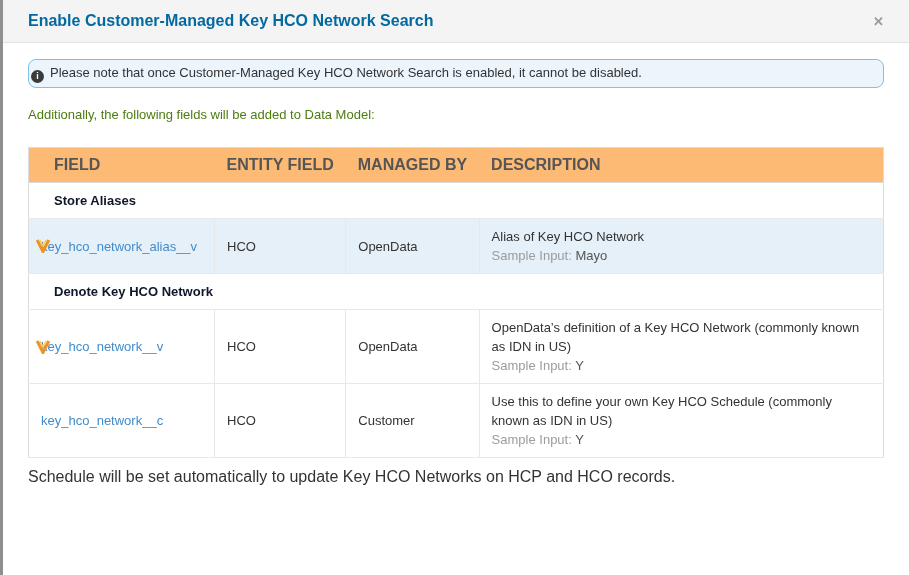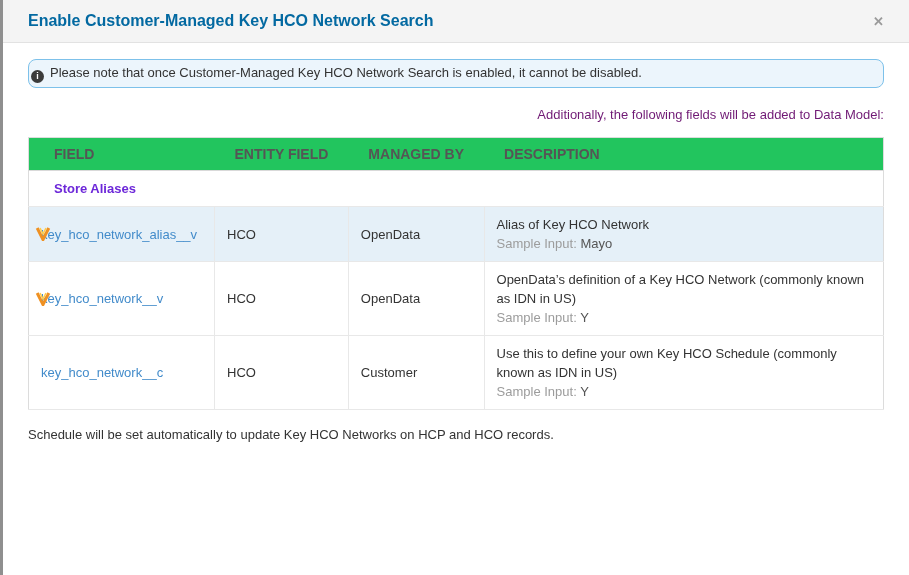--- a/index.html
+++ b/index.html
@@ -51,45 +51,45 @@
     border-radius: 50%;
     background: #3b3b3b;
     color: #fff;
     font-size: 9px;
     font-weight: bold;
     text-align: center;
     line-height: 13px;
     vertical-align: -2px;
     margin-right: 6px;
   }
-  .intro-text { font-size: 13px; color: #701a75; margin-bottom: 15px; text-align: right; }
+  .intro-text { font-size: 13px; color: #4d7c0f; margin-bottom: 25px; }
   table.fields {
     width: 100%;
     border-collapse: collapse;
     border: 1px solid #dcdcdc;
     font-size: 13px;
     color: #333;
   }
   table.fields thead th {
-    background: #22c55e;
+    background: #fdba74;
     text-align: left;
-    font-size: 14px;
+    font-size: 16px;
     font-weight: bold;
     color: #555;
-    padding: 8px 20px;
+    padding: 8px 12px;
     border-bottom: 1px solid #d9d9d9;
     white-space: nowrap;
   }
   table.fields thead th.col-field { padding-left: 25px; }
   .col-field  { width: 186px; }
   .col-entity { width: 102px; }
   .col-managed{ width: 100px; }
   tr.section-row td {
     font-weight: bold;
-    color: #6d28d9;
+    color: #0f172a;
     padding: 10px 12px 10px 25px;
     border-bottom: 1px solid #e8e8e8;
   }
   tr.data-row td {
     padding: 8px 12px;
     vertical-align: middle;
     border-bottom: 1px solid #e8e8e8;
     line-height: 19px;
   }
   tr.data-row td + td { border-left: 1px solid #e8e8e8; }
@@ -98,21 +98,21 @@
   .veeva-icon {
     position: absolute;
     left: 6px; top: 50%;
     transform: translateY(-50%);
     width: 16px; height: 14px;
   }
   a.field-link { color: #428bca; text-decoration: none; cursor: pointer; }
   .desc-line2 { }
   .sample-label { font-weight: normal; color: #9c9c9c; }
   .sample-value { color: #555; margin-top: 43px; }
-  .schedule-note { font-size: 13px; color: #333; margin-top: 17px; }
+  .schedule-note { font-size: 16px; color: #333; margin-top: 10px; }
   .confirm-question { font-size: 13px; color: #333; margin-top: 18px; margin-bottom: 16px; }
 </style>
 </head>
 <body>
 
 <div class="modal">
 
   <div class="modal-header">
     <span class="dialog-title">Enable Customer-Managed Key HCO Network Search</span>
     <span class="close-x">✕</span>
@@ -161,20 +161,23 @@
           <td>
             <div class="desc-line1">Alias of Key HCO Network</div>
             <div class="desc-line2">
               <span class="sample-label">Sample Input:</span>
               <span class="sample-value">Mayo</span>
             </div>
           </td>
         </tr>
 
 
+        <tr class="section-row">
+          <td colspan="4">Denote Key HCO Network</td>
+        </tr>
 
         <tr class="data-row">
           <td class="field-cell">
             <span class="veeva-icon">
               <svg width="16" height="14" viewBox="0 0 16 14">
                 <path d="M2.2 1 L8 12.6 L13.8 1" fill="none" stroke="#EF9123" stroke-width="3"></path>
                 <path d="M5 1 L8 7 L11 1" fill="none" stroke="#FFCD4F" stroke-width="1.6"></path>
               </svg>
             </span>
             <a class="field-link">key_hco_network__v</a>

